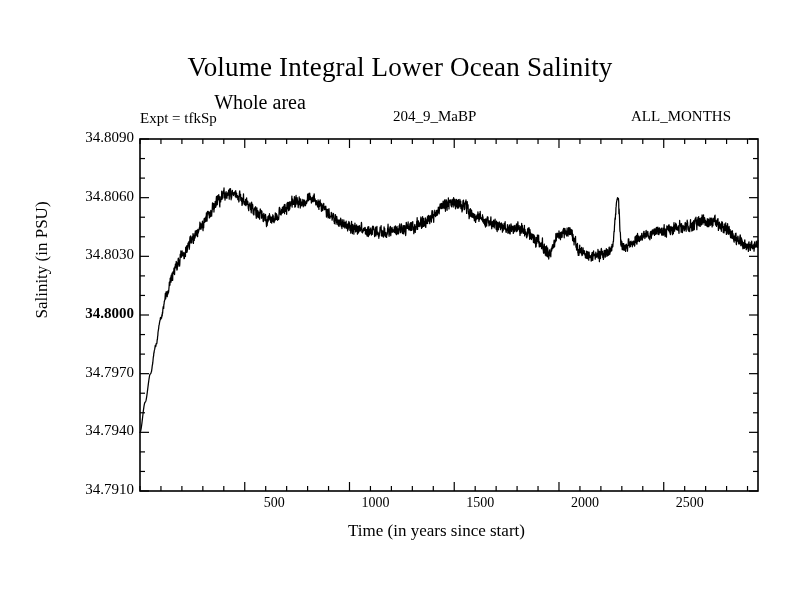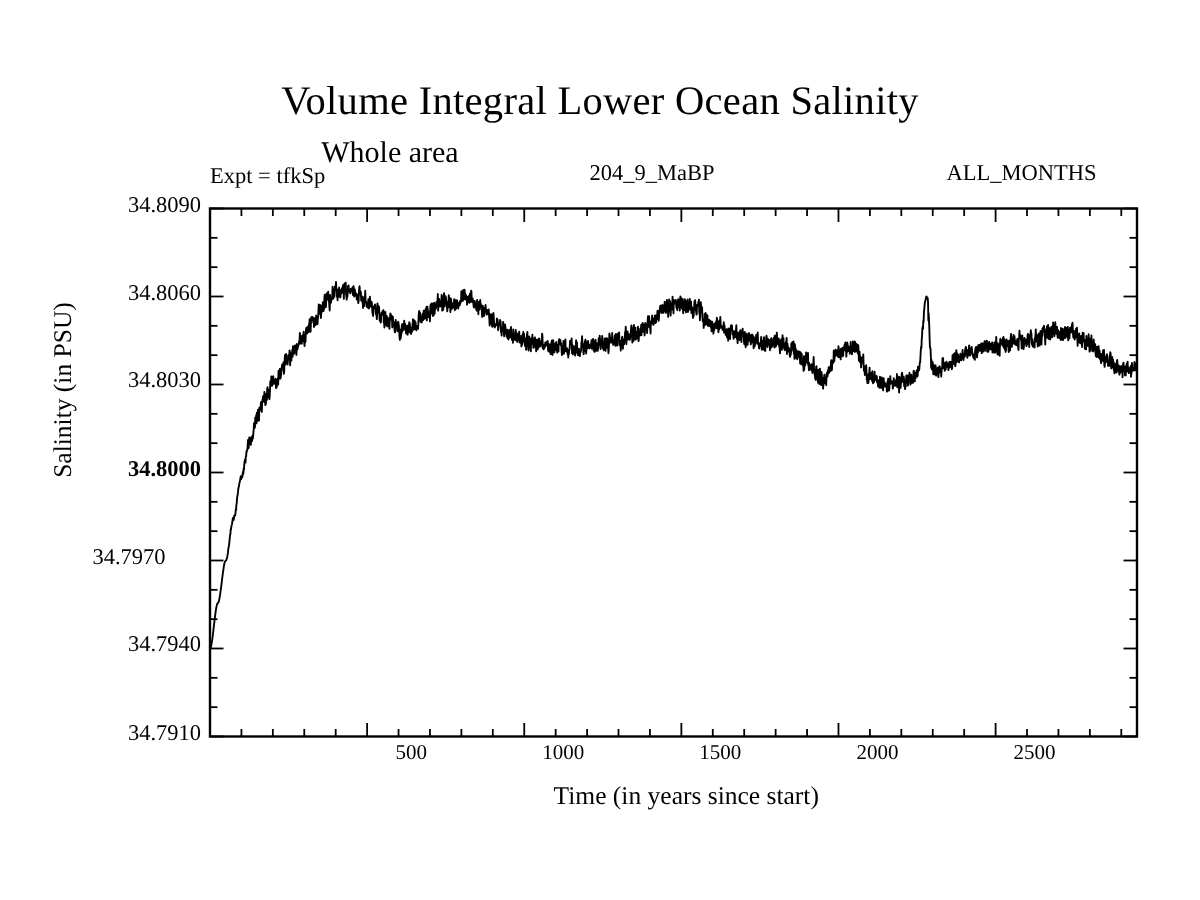--- a/index.html
+++ b/index.html
@@ -28,21 +28,21 @@
   .hdr-right{
     position:absolute;left:631px;top:108px;font-size:15px;white-space:nowrap;
   }
 
   .ylabel{
     position:absolute;left:-78px;top:250px;width:240px;text-align:center;
     font-size:17px;white-space:nowrap;
     transform:rotate(-90deg);transform-origin:center center;
   }
   .xlabel{
-    position:absolute;left:148px;top:521px;width:619px;text-align:center;
+    position:absolute;left:127px;top:521px;width:619px;text-align:center;
     font-size:17px;white-space:nowrap;
   }
 
   .ytick-label{
     position:absolute;right:0;width:96px;text-align:right;
     font-size:15px;white-space:nowrap;
   }
   .ytick-wrap{position:absolute;left:30px;top:0;width:104px;height:600px;}
   .xtick-label{
     position:absolute;top:495px;width:80px;margin-left:-40px;text-align:right;
@@ -59,21 +59,21 @@
   <div class="hdr-expt">Expt = tfkSp</div>
   <div class="hdr-mid">204_9_MaBP</div>
   <div class="hdr-right">ALL_MONTHS</div>
 
   <div class="ylabel">Salinity (in PSU)</div>
   <div class="xlabel">Time (in years since start)</div>
 
   <div class="ytick-wrap" id="ytick-wrap">
       <div class="ytick-label" style="top: 481px;">34.7910</div>
       <div class="ytick-label" style="top: 422.333px;">34.7940</div>
-      <div class="ytick-label" style="top: 363.667px; text-align: center;">34.7970</div>
+      <div class="ytick-label" style="top: 363.667px;">34.7970</div>
       <div class="ytick-label" style="top: 305px; font-weight: bold;">34.8000</div>
       <div class="ytick-label" style="top: 246.333px;">34.8030</div>
       <div class="ytick-label" style="top: 187.667px;">34.8060</div>
       <div class="ytick-label" style="top: 129px;">34.8090</div>
     </div>
   <div id="xtick-wrap">
       <div class="xtick-label" style="left: 244.746px;">500</div>
       <div class="xtick-label" style="left: 349.492px;">1000</div>
       <div class="xtick-label" style="left: 454.237px;">1500</div>
       <div class="xtick-label" style="left: 558.983px;">2000</div>

